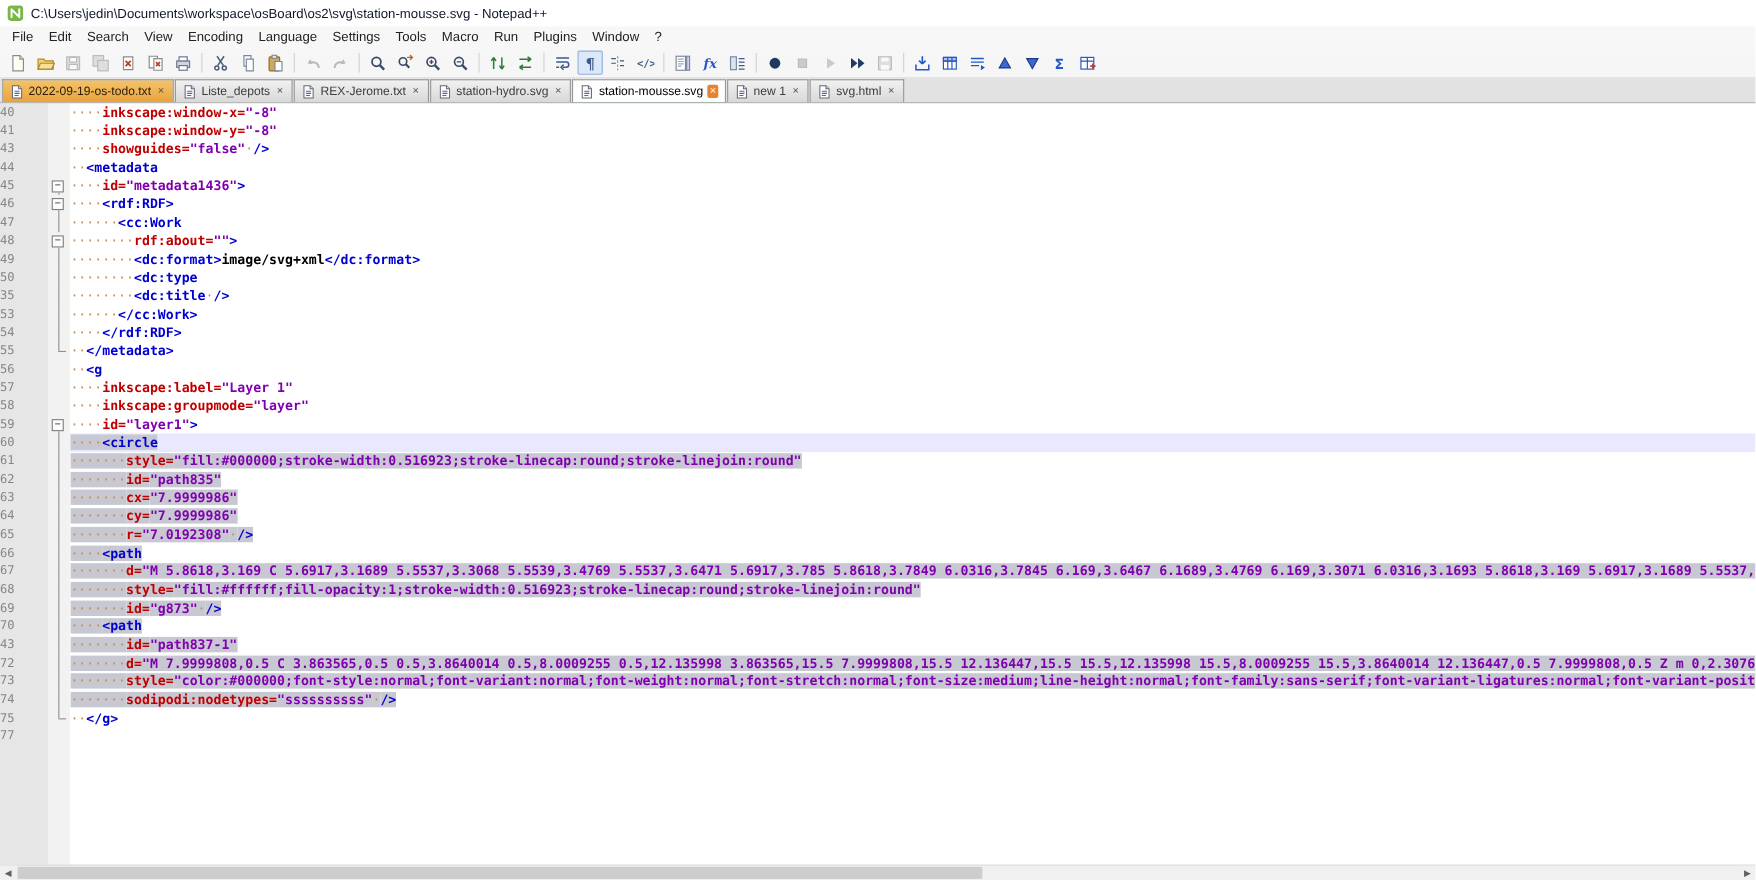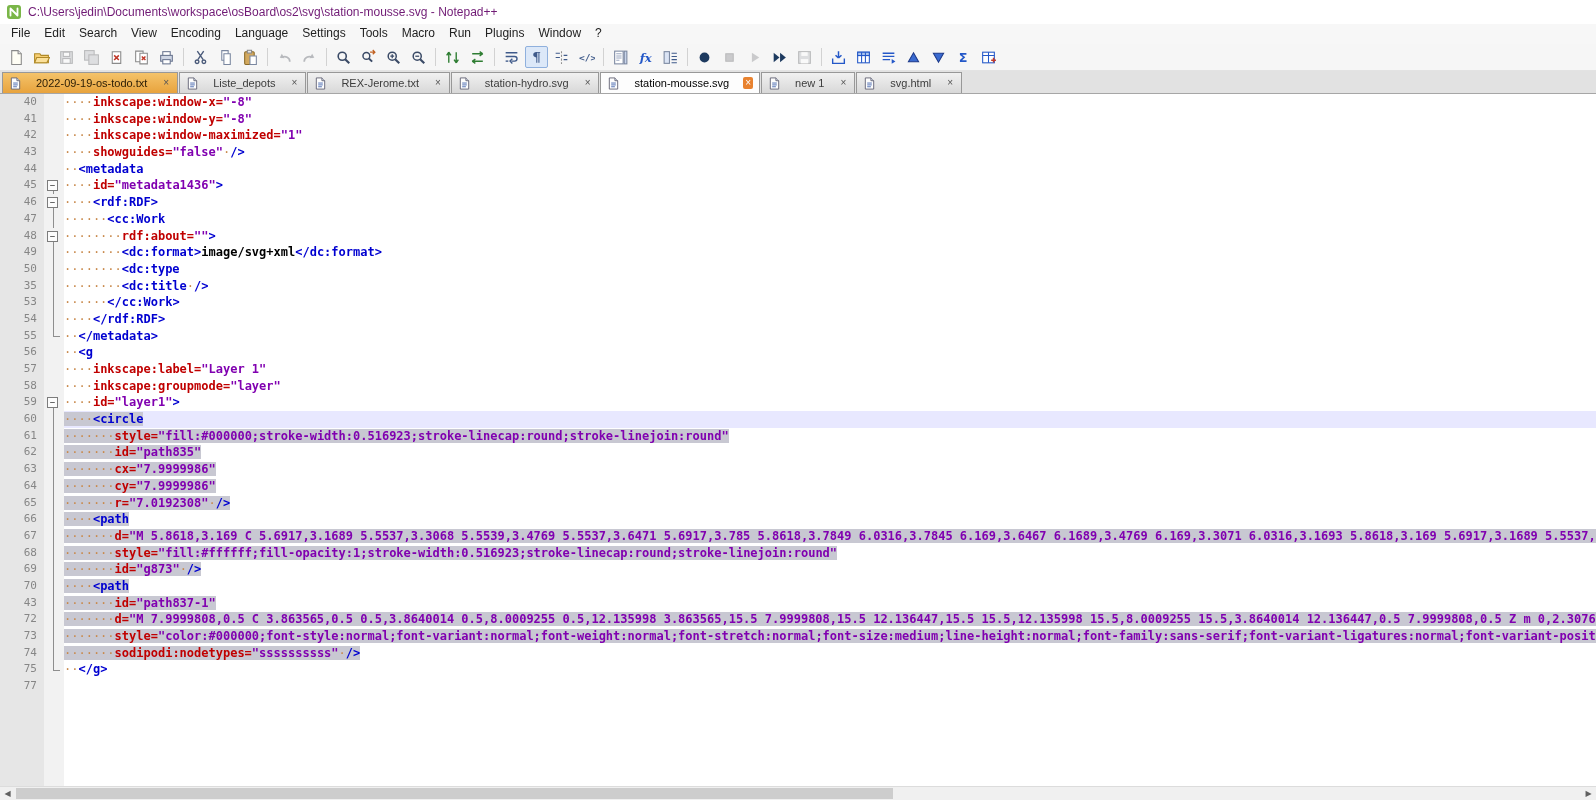--- a/index.html
+++ b/index.html
@@ -1,48 +1,48 @@
 <!DOCTYPE html>
 <html style="--selection: #c8c8d2; --caret-line: #e8e8ff; --tag: #0000d0; --attribute: #c00000; --value: #8000b0; --url: #0000d0; --tab-colored: #e8a33d;"><head>
 <meta charset="utf-8">
 <style>
   *{margin:0;padding:0;box-sizing:border-box}
   html,body{width:1596px;height:800px;overflow:hidden;background:#fff;font-family:"Liberation Sans",sans-serif}
   .win{width:1596px;height:800px;display:flex;flex-direction:column;background:#fff}
 
   
-  .titlebar{height:24px;background:#ffffff;display:flex;align-items:center;padding:0 6px;font-size:12px;color:#701a75;flex:none}
+  .titlebar{height:24px;background:#ffffff;display:flex;align-items:center;padding:0 6px;font-size:12px;color:#0f172a;flex:none}
   .applogo{width:16px;height:16px;margin-right:6px;flex:none}
 
   
   .menubar{height:20px;background:#f7f7f7;display:flex;padding:0 4px;flex:none}
   .menu-item{font-size:12px;color:#222;padding:2px 7px;cursor:default}
 
   
   .toolbar{height:27px;background:#f6f6f6;display:flex;align-items:center;padding:0 4px;border-bottom:1px solid #e3e3e3;flex:none}
   .tb{width:23px;height:22px;display:inline-flex;align-items:center;justify-content:center;border:1px solid transparent;border-radius:2px;margin:0 1px;cursor:default}
   .tb.pressed{background:#dce8f8;border-color:#8fb0dd}
   .tb.dis svg{opacity:.42;filter:grayscale(.9)}
   .tbsep{width:1px;height:18px;background:#d2d2d2;margin:0 4px;display:inline-block}
 
   
   .tabbar{height:23px;background:#e2e2e2;display:flex;align-items:flex-end;padding-left:2px;border-bottom:1px solid #a6a6a6;flex:none;overflow:hidden}
-  .tab{display:inline-flex;align-items:center;gap:14px;height:21px;padding:0 6px;margin-right:1px;border:1px solid #989898;border-bottom:none;background:linear-gradient(#f1f1f1,#d8d8d8);font-size:11px;color:#3c3c3c;white-space:nowrap;cursor:default}
+  .tab{display:inline-flex;align-items:center;gap:4px;height:21px;padding:0 6px;margin-right:1px;border:1px solid #989898;border-bottom:none;background:linear-gradient(#f1f1f1,#d8d8d8);font-size:11px;color:#3c3c3c;white-space:nowrap;cursor:default}
   .tab.colored{background:linear-gradient(#f4c36a,var(--tab-colored,#e8a33d));color:#2a1c05}
   .tab.active{background:#fdfdfd;color:#000;height:22px;margin-bottom:-1px;border-bottom:1px solid #14532d}
   .tabicon{display:inline-flex}
   .tabclose{font-size:10px;line-height:10px;color:#555;padding:1px 2px;border-radius:2px}
   .tab.active .tabclose{background:#e8822f;color:#fff}
 
   
   .editorwrap{flex:1;position:relative;overflow:hidden;
     background:linear-gradient(to right,#e6e6e6 0,#e6e6e6 44px,#f2f2f2 44px,#f2f2f2 64px,#ffffff 64px)}
   .lines{position:absolute;top:0;left:0;right:0;bottom:14px;overflow:hidden}
   .line{display:flex;height:16.7px;line-height:16.7px;font-family:"DejaVu Sans Mono",monospace}
-  .gut{flex:none;width:44px;text-align:right;padding-right:7px;font-size:11px;color:#868686;font-weight:normal}
+  .gut{flex:none;width:44px;padding-right:7px;font-size:11px;color:#868686;font-weight:normal}
   .fold{flex:none;width:20px;position:relative}
   .vline{position:absolute;left:9px;top:0;bottom:0;width:1px;background:#8e8e8e}
   .vline.vhalf{top:14px}
   .vline.vtop{bottom:50%}
   .tick{position:absolute;left:9px;top:50%;width:7px;height:1px;background:#8e8e8e}
   .fbox{position:absolute;left:3px;top:3px;width:11px;height:11px;border:1px solid #7c7c7c;background:#fcfcfc;font-size:9px;line-height:9px;text-align:center;color:#333;z-index:2}
   .code{flex:1;overflow:hidden;white-space:pre;font-size:12px;font-weight:bold;color:#000}
   .line.caret .code{background:var(--caret-line,#e8e8ff)}
   .line.sel .code span{background:var(--selection,#c8c8d2)}
   .sx-t{color:var(--tag,#0000d0)}
@@ -412,25 +412,20 @@
           <span class="gut">40</span>
           <span class="fold"></span>
           <span class="code"><span class="sx-w">····</span><span class="sx-a">inkscape:window-x=</span><span class="sx-v">"-8"</span></span>
         </div>
         <div class="line">
           <span class="gut">41</span>
           <span class="fold"></span>
           <span class="code"><span class="sx-w">····</span><span class="sx-a">inkscape:window-y=</span><span class="sx-v">"-8"</span></span>
         </div>
         <div class="line">
-          <span class="gut">42</span>
-          <span class="fold"></span>
-          <span class="code"><span class="sx-w">····</span><span class="sx-a">inkscape:window-maximized=</span><span class="sx-v">"1"</span></span>
-        </div>
-        <div class="line">
           <span class="gut">43</span>
           <span class="fold"></span>
           <span class="code"><span class="sx-w">····</span><span class="sx-a">showguides=</span><span class="sx-v">"false"</span><span class="sx-w">·</span><span class="sx-t">/&gt;</span></span>
         </div>
         <div class="line">
           <span class="gut">44</span>
           <span class="fold"></span>
           <span class="code"><span class="sx-w">··</span><span class="sx-t">&lt;metadata</span></span>
         </div>
         <div class="line">

